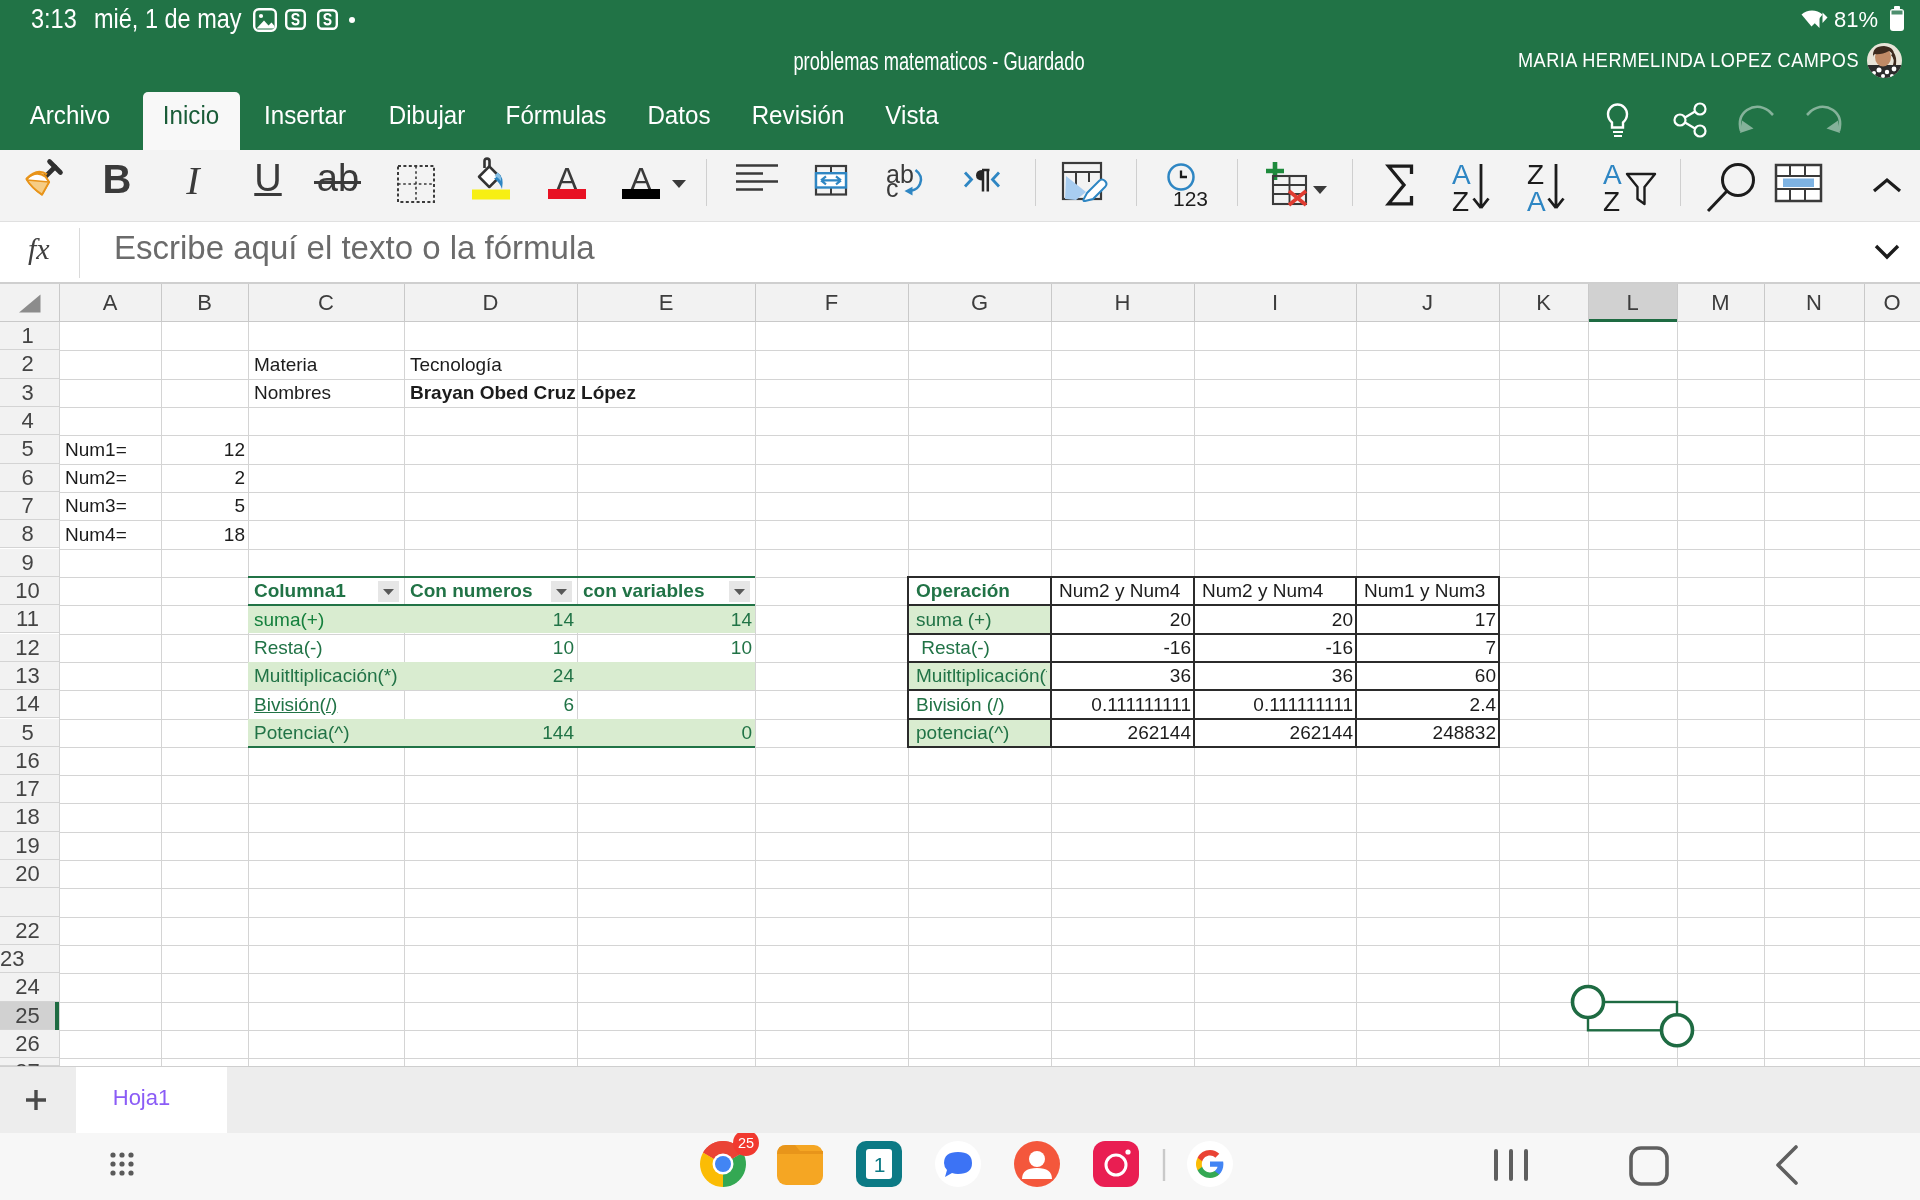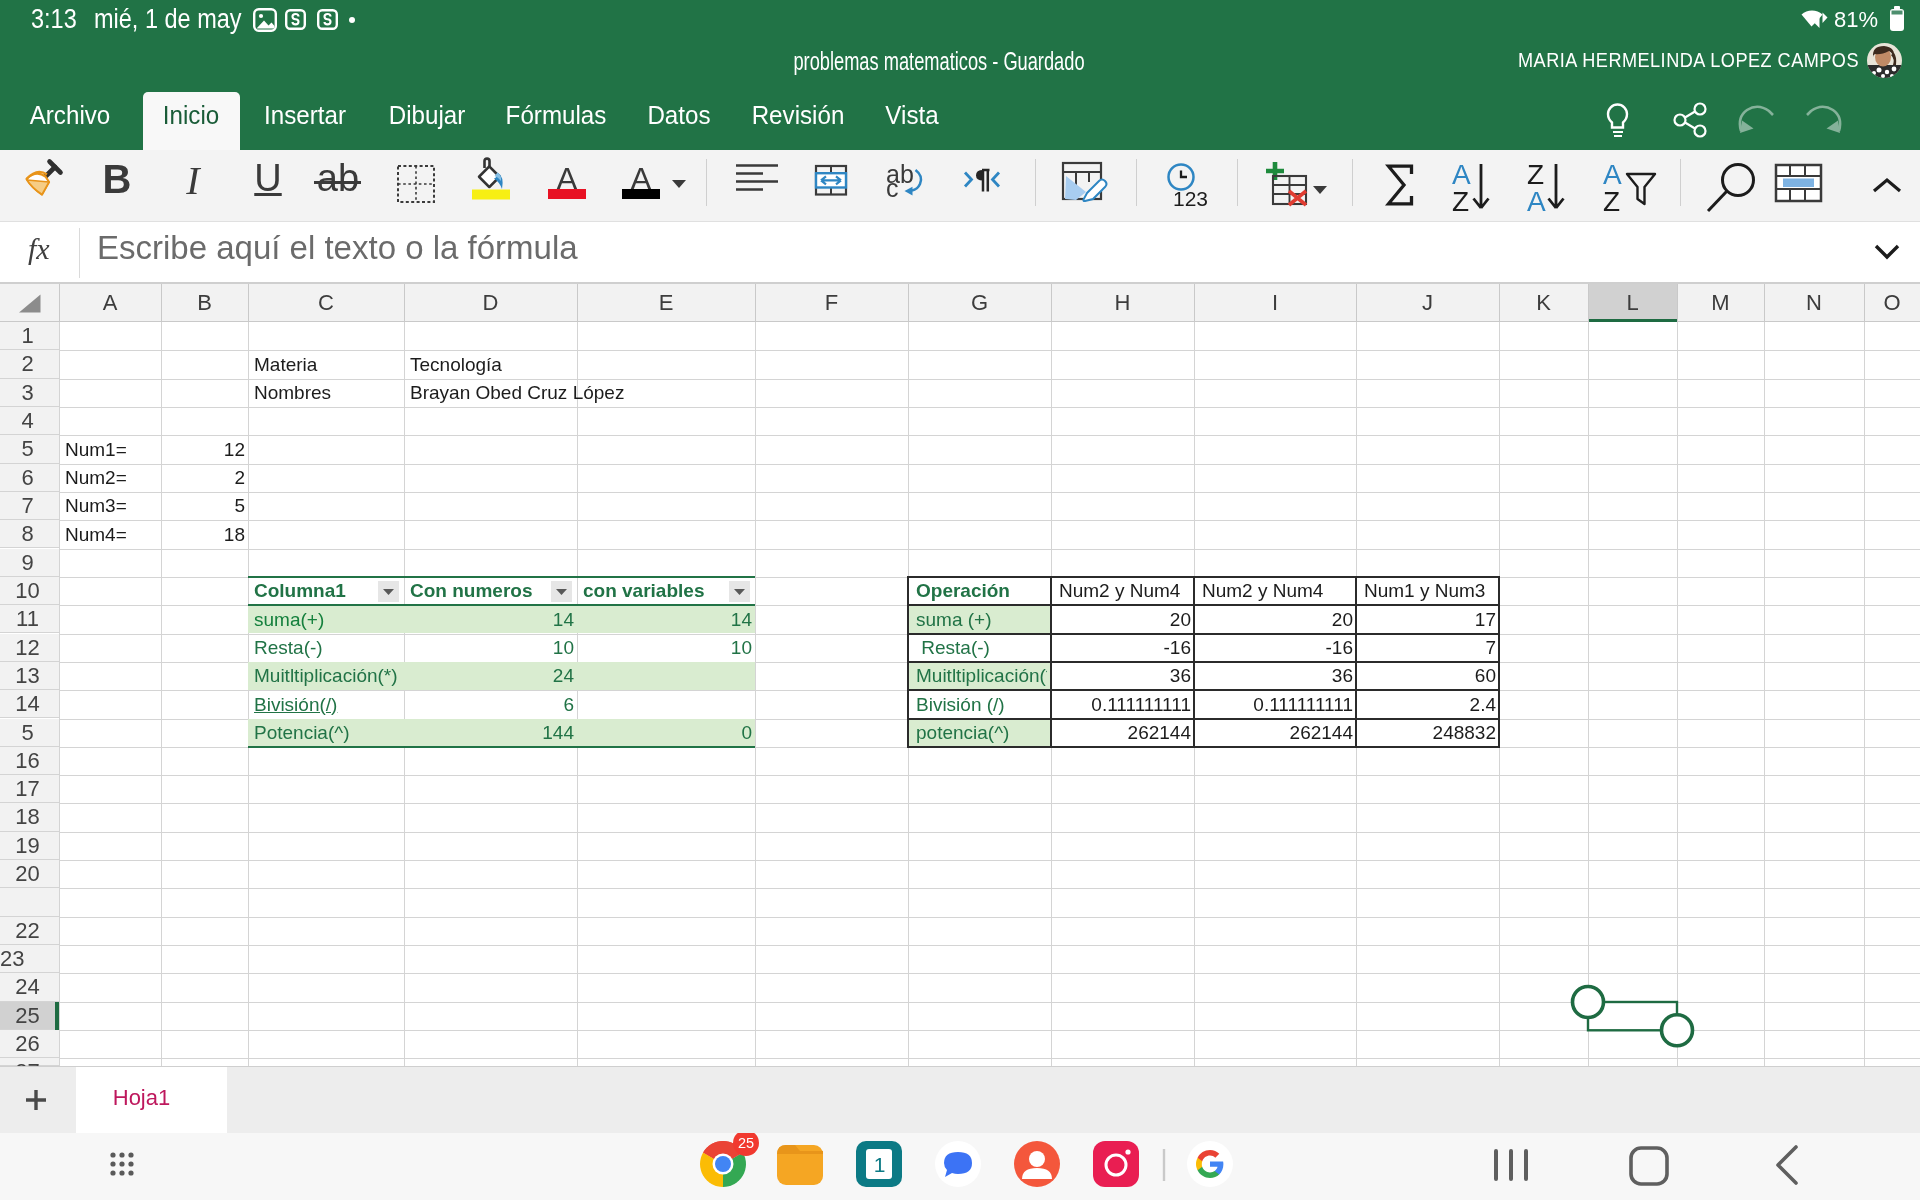--- a/index.html
+++ b/index.html
@@ -213,21 +213,21 @@
 </g>
 </svg>
     <div class="abs" style="left:97px;top:157px;width:40px;text-align:center;font-size:40px;font-weight:bold;color:#3a3a3a">B</div>
     <div class="abs" style="left:173px;top:157px;width:40px;text-align:center;font-size:40px;font-style:italic;color:#3a3a3a;font-family:'Liberation Serif',serif">I</div>
     <div class="abs" style="left:248px;top:157px;width:40px;text-align:center;font-size:38px;color:#3a3a3a;text-decoration:underline">U</div>
     <div class="abs" style="left:314px;top:157px;width:48px;text-align:center;font-size:38px;color:#3a3a3a">ab</div>
     <div class="abs" style="left:314px;top:181px;width:47px;height:3px;background:#3a3a3a"></div>
     <div class="abs" style="left:0;top:222px;width:1920px;height:62px;background:#fff;border-bottom:2px solid #cfcfcf"></div>
     <div class="abs" style="left:79px;top:228px;width:1px;height:50px;background:#dadada"></div>
     <div class="abs" style="left:28px;top:232px;font-size:30px;font-style:italic;color:#3f3f3f;font-family:'Liberation Serif',serif">fx</div>
-    <div class="abs" style="left:97px;top:229px;font-size:33px;color:#6b6b6b">Escribe aquí el texto o la fórmula</div>
+    <div class="abs" style="left:114px;top:229px;font-size:33px;color:#6b6b6b">Escribe aquí el texto o la fórmula</div>
     <svg class="abs" style="left:1872px;top:242px" width="30" height="20" viewBox="0 0 30 20">
 <path d="M4 4 L15 15 L26 4" fill="none" stroke="#1c1c1c" stroke-width="3.4"></path>
     </svg>
     <div class="abs" style="left:0;top:284px;width:1920px;height:38px;background:#f2f2f2;border-bottom:1px solid #c9c9c9"></div>
     <div class="abs" style="left:1588px;top:284px;width:89px;height:38px;background:#d1d1d1;border-bottom:3px solid #1e6b42"></div>
     <div class="abs" style="left:59px;top:284px;width:1px;height:38px;background:#c9c9c9"></div>
     <div class="abs" style="left:59px;top:290px;width:102px;text-align:center;font-size:22px;color:#3d3d3d">A</div>
     <div class="abs" style="left:161px;top:284px;width:1px;height:38px;background:#c9c9c9"></div>
     <div class="abs" style="left:161px;top:290px;width:87px;text-align:center;font-size:22px;color:#3d3d3d">B</div>
     <div class="abs" style="left:248px;top:284px;width:1px;height:38px;background:#c9c9c9"></div>
@@ -351,21 +351,21 @@
     <div class="abs" style="left:1194px;top:322.0px;width:1px;height:744px;background:#d4d4d4"></div>
     <div class="abs" style="left:1356px;top:322.0px;width:1px;height:744px;background:#d4d4d4"></div>
     <div class="abs" style="left:1499px;top:322.0px;width:1px;height:744px;background:#d4d4d4"></div>
     <div class="abs" style="left:1588px;top:322.0px;width:1px;height:744px;background:#d4d4d4"></div>
     <div class="abs" style="left:1677px;top:322.0px;width:1px;height:744px;background:#d4d4d4"></div>
     <div class="abs" style="left:1764px;top:322.0px;width:1px;height:744px;background:#d4d4d4"></div>
     <div class="abs" style="left:1864px;top:322.0px;width:1px;height:744px;background:#d4d4d4"></div>
     <div class="ct" style="left:254px;top:350.8px;width:146px;color:#1c1c1c;">Materia</div>
     <div class="ct" style="left:410px;top:350.8px;width:163px;color:#1c1c1c;">Tecnología</div>
     <div class="ct" style="left:254px;top:379.1px;width:146px;color:#1c1c1c;">Nombres</div>
-    <div class="ct" style="left:410px;top:379.1px;width:163px;color:#1c1c1c;">Brayan Obed Cruz López</div>
+    <div class="ct" style="left:410px;top:379.1px;width:163px;color:#1c1c1c;font-weight:bold;">Brayan Obed Cruz López</div>
     <div class="ct" style="left:65px;top:435.8px;width:92px;color:#1c1c1c;">Num1=</div>
     <div class="ct" style="left:165px;top:435.8px;width:80px;text-align:right;color:#1c1c1c;">12</div>
     <div class="ct" style="left:65px;top:464.1px;width:92px;color:#1c1c1c;">Num2=</div>
     <div class="ct" style="left:165px;top:464.1px;width:80px;text-align:right;color:#1c1c1c;">2</div>
     <div class="ct" style="left:65px;top:492.4px;width:92px;color:#1c1c1c;">Num3=</div>
     <div class="ct" style="left:165px;top:492.4px;width:80px;text-align:right;color:#1c1c1c;">5</div>
     <div class="ct" style="left:65px;top:520.7px;width:92px;color:#1c1c1c;">Num4=</div>
     <div class="ct" style="left:165px;top:520.7px;width:80px;text-align:right;color:#1c1c1c;">18</div>
     <div class="abs" style="left:248px;top:605.2px;width:507px;height:28.3px;background:#d9ecd0"></div>
     <div class="abs" style="left:248px;top:661.8px;width:507px;height:28.3px;background:#d9ecd0"></div>
@@ -440,21 +440,21 @@
     <div class="ct" style="left:1055px;top:719.0px;width:136px;text-align:right;color:#1c1c1c;">262144</div>
     <div class="ct" style="left:1198px;top:719.0px;width:155px;text-align:right;color:#1c1c1c;">262144</div>
     <div class="ct" style="left:1360px;top:719.0px;width:136px;text-align:right;color:#1c1c1c;">248832</div>
     <svg class="abs" style="left:1568px;top:981.7px" width="129px" height="68.3px" viewBox="0 0 129 68.3">
 <rect x="20" y="20" width="89" height="28.3" fill="none" stroke="#1e6b42" stroke-width="2.4"></rect>
 <circle cx="20" cy="20" r="15.5" fill="#fff" stroke="#1e6b42" stroke-width="3.6"></circle>
 <circle cx="109" cy="48.3" r="15.5" fill="#fff" stroke="#1e6b42" stroke-width="3.6"></circle>
 </svg>
     <div class="abs" style="left:0;top:1066px;width:1920px;height:67px;background:#ededed;border-top:1px solid #cfcfcf"></div>
     <div class="abs" style="left:76px;top:1067px;width:151px;height:66px;background:#fff"></div>
-    <div class="abs" style="left:76px;top:1085px;width:131px;text-align:center;font-size:22px;color:#be185d">Hoja1</div>
+    <div class="abs" style="left:76px;top:1085px;width:131px;text-align:center;font-size:22px;color:#8b5cf6">Hoja1</div>
     <svg class="abs" style="left:24px;top:1088px" width="24" height="24" viewBox="0 0 24 24">
 <path d="M12 2 L12 22 M2 12 L22 12" stroke="#4a4a4a" stroke-width="3.4"></path>
     </svg>
     <div class="abs" style="left:0;top:1133px;width:1920px;height:67px;background:#f7f7f7"></div>
     <svg class="abs" style="left:0;top:1133px" width="1920" height="67" viewBox="0 0 1920 67">
 
 <g fill="#5a5a5a">
         <circle cx="113" cy="22" r="2.6"></circle>
         <circle cx="122" cy="22" r="2.6"></circle>
         <circle cx="131" cy="22" r="2.6"></circle>

